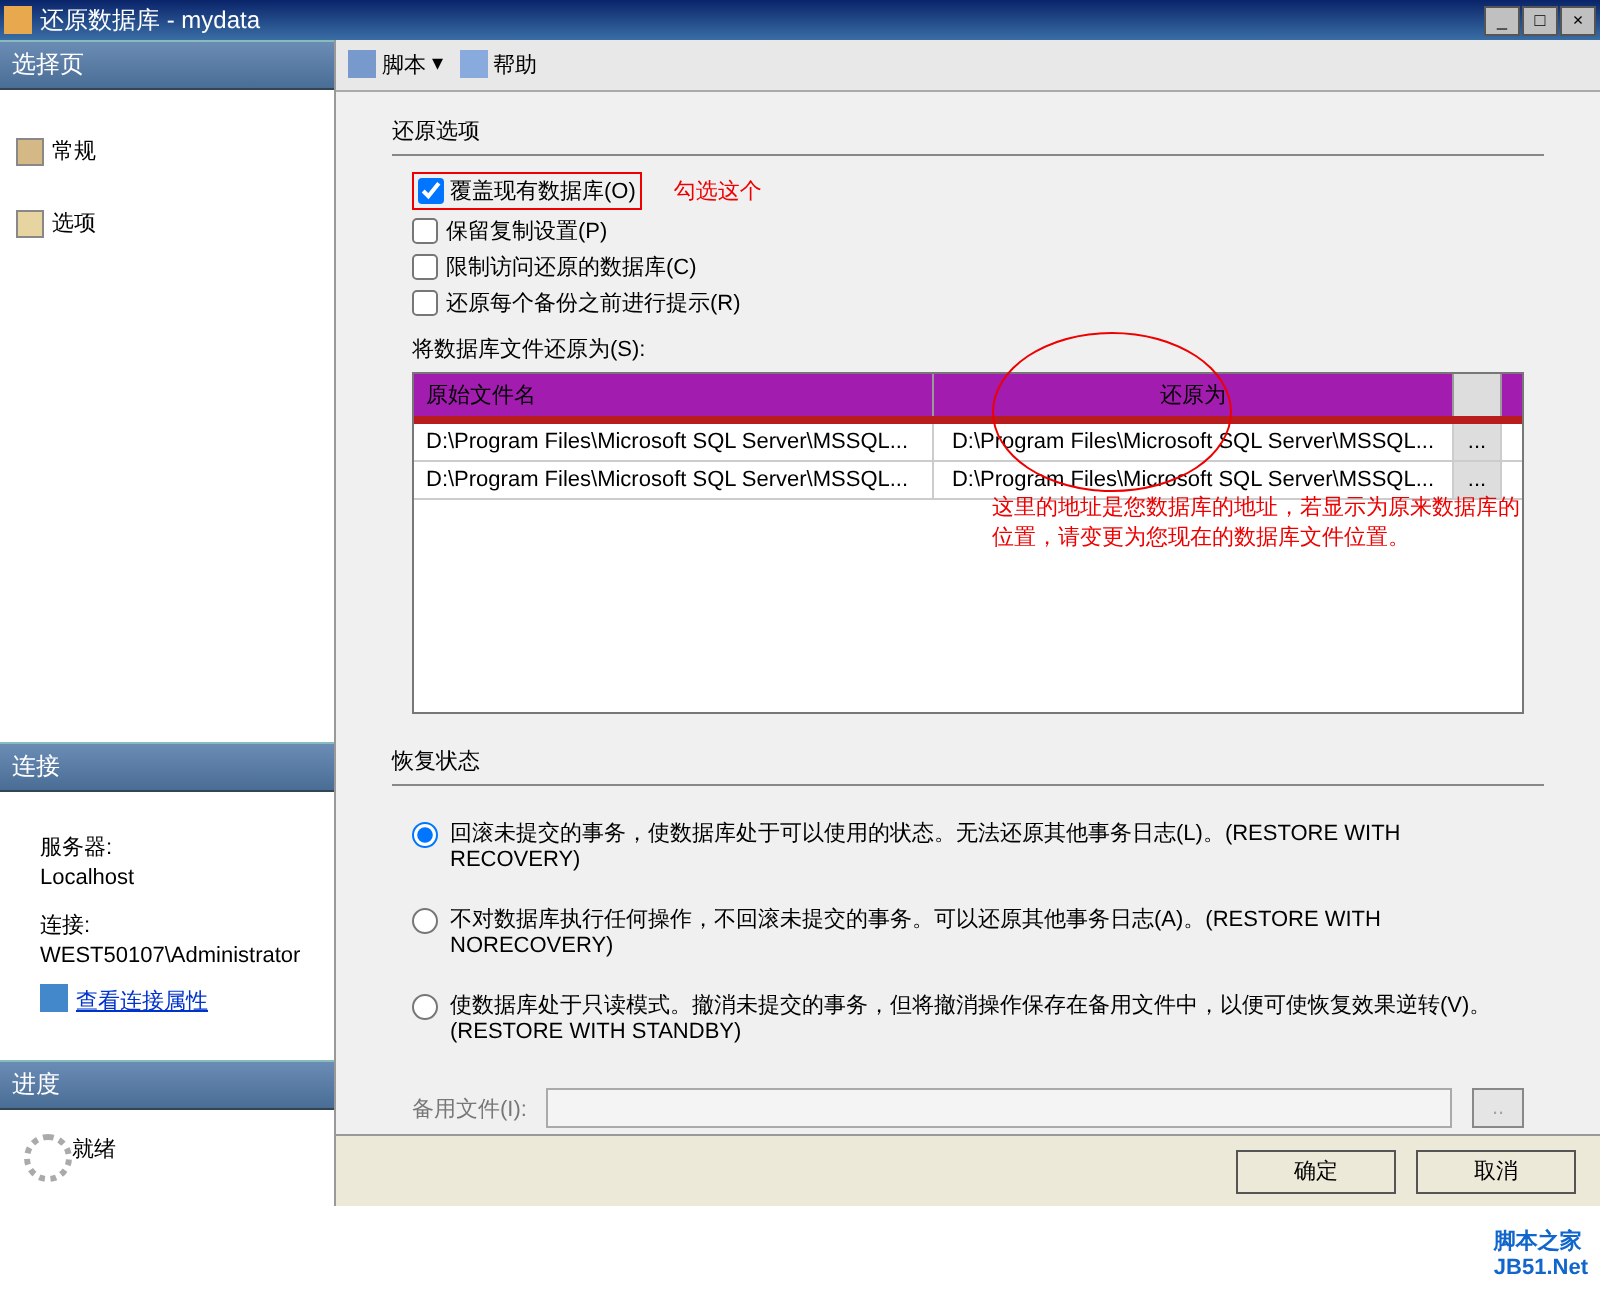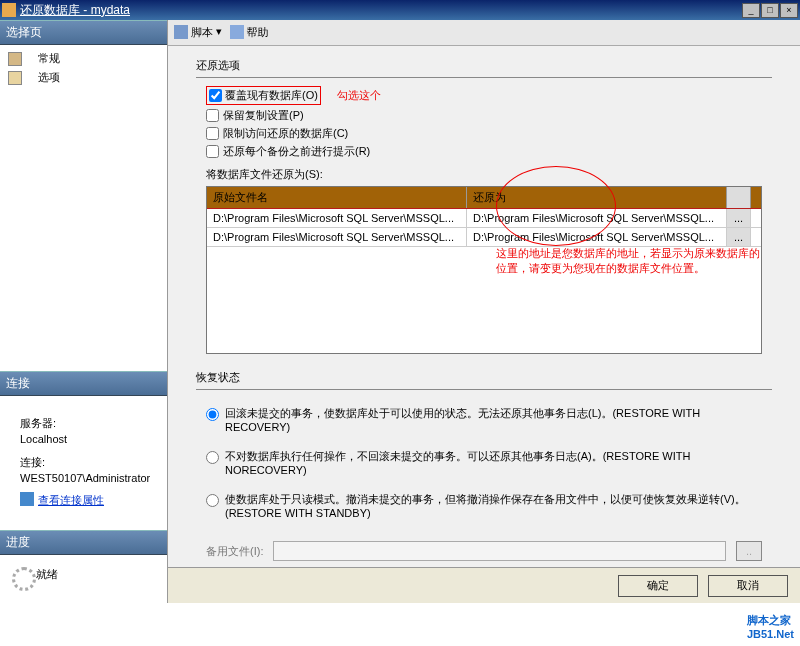--- a/index.html
+++ b/index.html
@@ -1,26 +1,26 @@
 <!DOCTYPE html>
 <html><head>
 <meta charset="utf-8">
 <style>
 * { box-sizing: border-box; margin: 0; padding: 0; font-family: "Microsoft YaHei", SimSun, Tahoma, sans-serif; font-size: 11px; }
 body { background: #fff; width: 800px; height: 646px; overflow: hidden; position: relative; }
 .titlebar { height: 20px; background: linear-gradient(#0a246a, #3a6ea5); color: #fff; display: flex; align-items: center; padding: 0 2px; }
 .titlebar-icon { width: 14px; height: 14px; background: #e8a94e; margin-right: 4px; }
-.titlebar-text { flex: 1; font-size: 12px; text-decoration: underline; }
+.titlebar-text { flex: 1; font-size: 12px; }
 .winbtns { display: flex; gap: 1px; }
 .winbtn { width: 18px; height: 15px; background: #c0c0c0; border: 1px solid #555; font-size: 9px; display: flex; align-items: center; justify-content: center; cursor: pointer; color: #000; }
 .main { display: flex; height: 583px; }
 .sidebar { width: 168px; background: #fff; border-right: 1px solid #999; display: flex; flex-direction: column; }
 .panel-hdr { background: linear-gradient(#6b8db5, #4a6d95); color: #fff; padding: 3px 6px; font-size: 12px; border-top: 1px solid #8bb; border-bottom: 1px solid #345; }
 .panel-body { background: #fff; padding: 4px; }
-.nav-item { display: flex; align-items: center; gap: 16px; padding: 2px 4px; }
+.nav-item { display: flex; align-items: center; gap: 4px; padding: 2px 4px; margin-top: 17px; }
 .nav-icon { width: 14px; height: 14px; background: #d4b886; border: 1px solid #888; }
 .nav-icon.sel { background: #e8d4a0; }
 .flex-grow { flex: 1; }
 .conn-body { padding: 20px; font-size: 11px; }
 .conn-body div { margin-bottom: 2px; }
 .link { color: #0033cc; text-decoration: underline; cursor: pointer; display: flex; align-items: center; gap: 4px; margin-top: 8px; }
 .link-icon { width: 14px; height: 14px; background: #4488cc; }
 .progress-body { padding: 12px; display: flex; align-items: flex-start; }
 .spinner { width: 24px; height: 24px; border: 3px dotted #aaa; border-radius: 50%; }
 .content { flex: 1; background: #f0f0f0; display: flex; flex-direction: column; }
@@ -29,26 +29,26 @@
 .tb-icon { width: 14px; height: 14px; background: #7799cc; }
 .content-inner { flex: 1; padding: 12px 28px; overflow: auto; }
 .group-lbl { font-size: 11px; margin-bottom: 4px; }
 .hr { border: none; border-top: 1px solid #888; margin-bottom: 8px; }
 .opt-row { display: flex; align-items: center; gap: 4px; margin: 3px 0 3px 10px; }
 .opt-row label { font-size: 11px; }
 .redbox { border: 1px solid #e00; padding: 1px 2px; display: inline-flex; align-items: center; gap: 3px; }
 .red-note { color: #e00; margin-left: 12px; }
 .sub-lbl { margin: 8px 0 4px 10px; }
 .grid { border: 1px solid #777; background: #fff; margin: 0 10px 6px 10px; }
-.grid-hdr { display: flex; background: #a16207; border-bottom: 1px solid #b91c1c; }
+.grid-hdr { display: flex; background: #a21caf; border-bottom: 4px solid #b91c1c; }
 .grid-hdr div { padding: 3px 6px; border-right: 1px solid #999; font-size: 11px; }
 .grid-row { display: flex; border-bottom: 1px solid #ccc; }
 .grid-row div { padding: 3px 6px; border-right: 1px solid #ccc; font-size: 11px; white-space: nowrap; overflow: hidden; text-overflow: ellipsis; }
 .col1 { width: 260px; }
-.col2 { width: 260px; }
+.col2 { width: 260px; text-align: center; }
 .col3 { width: 24px; text-align: center; background: #ddd; cursor: pointer; }
 .red-circle { position: absolute; border: 1px solid #e00; border-radius: 50%; pointer-events: none; }
 .red-text { color: #e00; font-size: 11px; }
 .recovery { padding: 0 10px; }
 .radio-row { display: flex; align-items: flex-start; gap: 6px; margin: 16px 0; }
 .radio-row input { margin-top: 2px; }
 .backup-row { display: flex; align-items: center; gap: 10px; padding: 6px 0; margin-top: 4px; }
 .backup-row label { color: #777; text-align: right; }
 .backup-row input[type=text] { flex: 1; height: 20px; border: 1px solid #aaa; background: #f4f4f4; }
 .backup-row button { width: 26px; height: 20px; background: #e5e5e5; border: 1px solid #888; }

